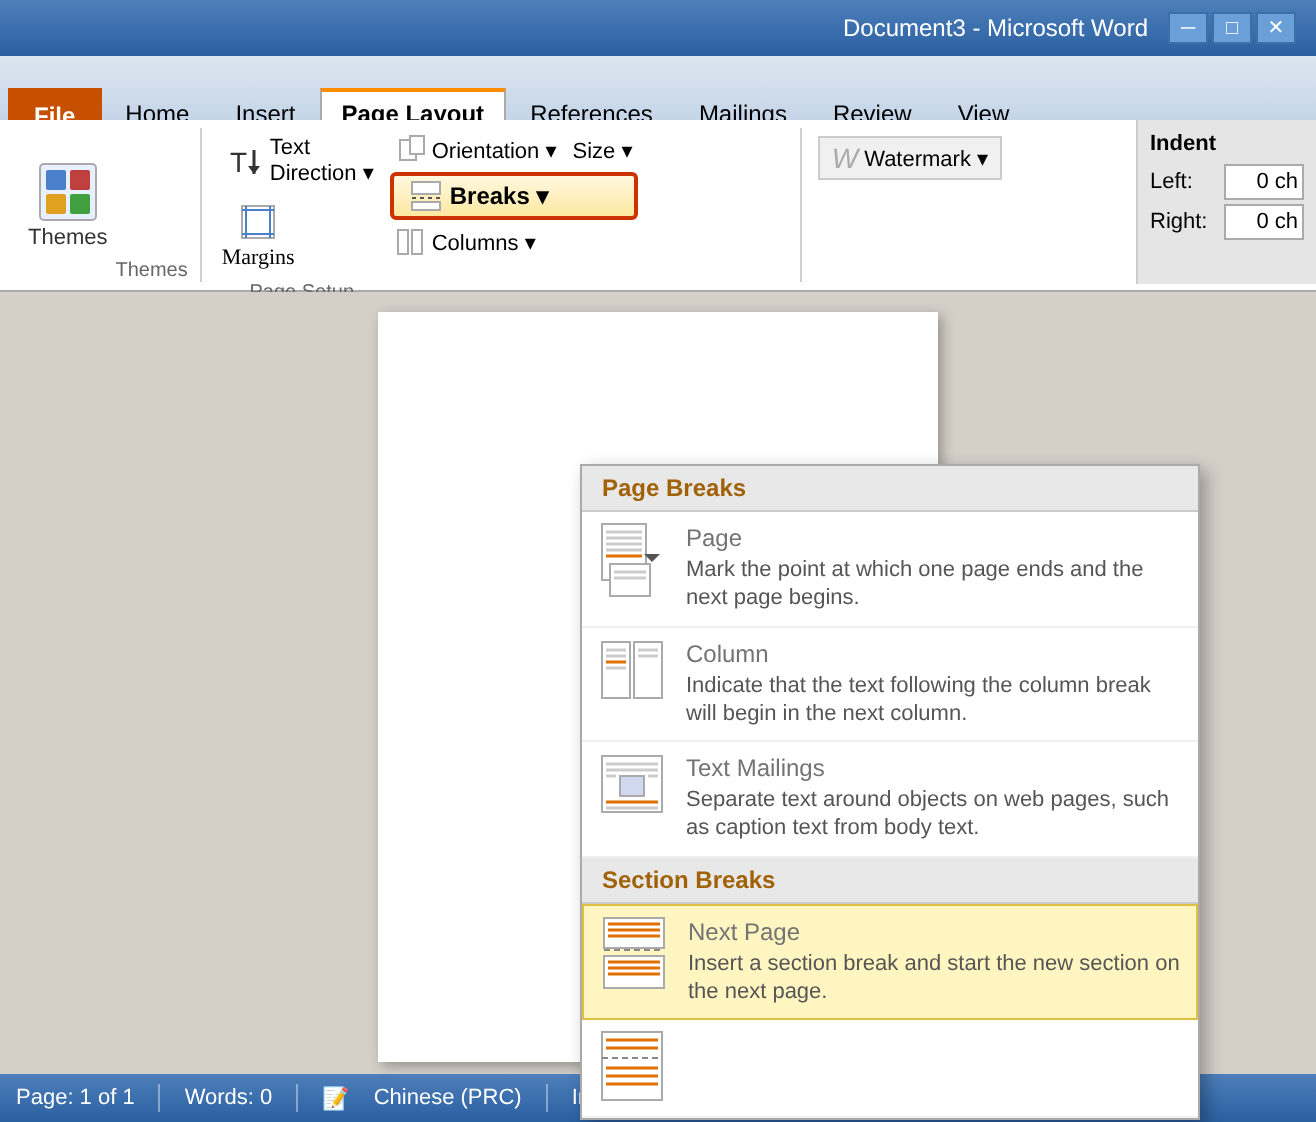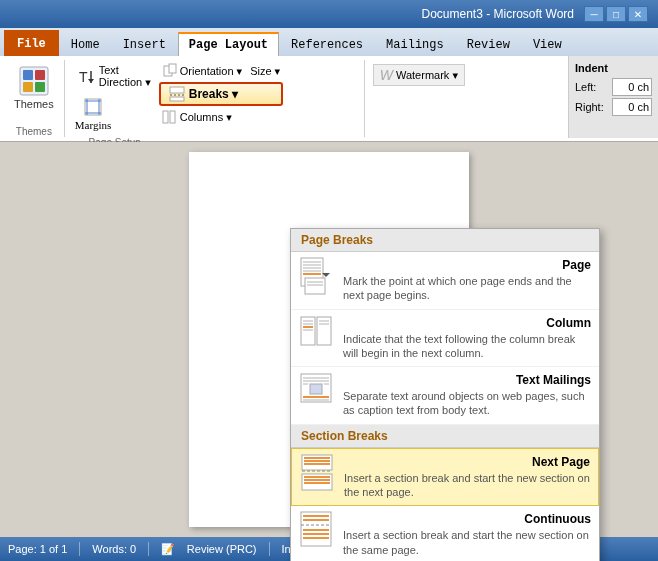--- a/index.html
+++ b/index.html
@@ -16,25 +16,23 @@
       justify-content: flex-end;
       height: 28px;
     }
     .title-bar-controls { display: flex; gap: 2px; margin-left: 10px; }
     .title-btn { width: 20px; height: 16px; background: #6a9fd8; border: 1px solid #3a6fa8; color: white; font-size: 10px; cursor: pointer; display: flex; align-items: center; justify-content: center; }
 
     
     .ribbon-tabs {
       background: linear-gradient(to bottom, #dce6f0, #c5d5e8);
       display: flex;
-      align-items: flex-end;
-      padding: 0 4px;
+      padding: 16px 4px;
       height: 28px;
       border-bottom: none;
-      font-family: Liberation Mono, monospace;
     }
     .tab {
       padding: 4px 10px;
       font-size: 12px;
       cursor: pointer;
       border: 1px solid transparent;
       border-bottom: none;
       margin-right: 1px;
       height: 24px;
       display: flex;
@@ -66,21 +64,21 @@
     .ribbon {
       background: white;
       border-bottom: 1px solid #aaa;
       display: flex;
       padding: 4px;
       height: 86px;
       position: relative;
     }
     .ribbon-group {
       display: flex;
-      flex-direction: column;
+      flex-direction: row;
       align-items: center;
       border-right: 1px solid #d0d0d0;
       padding: 0 6px;
       min-width: 60px;
     }
     .ribbon-group:last-child { border-right: none; }
     .ribbon-group-label {
       font-size: 10px;
       color: #666;
       margin-top: auto;
@@ -157,21 +155,21 @@
     }
     .dropdown-item-icon {
       width: 36px;
       height: 36px;
       flex-shrink: 0;
       display: flex;
       align-items: center;
       justify-content: center;
     }
     .dropdown-item-text { flex: 1; }
-    .dropdown-item-title { font-size: 12px; font-weight: bold; color: #000000; text-align: right; }
+    .dropdown-item-title { font-size: 12px; font-weight: normal; color: #737373; }
     .dropdown-item-desc { font-size: 11px; color: #555; margin-top: 2px; line-height: 1.3; }
 
     
     .status-bar {
       position: absolute;
       bottom: 0;
       left: 0;
       right: 0;
       height: 24px;
       background: linear-gradient(to bottom, #4d7fba, #2a5fa0);
@@ -438,31 +436,27 @@
         <svg width="34" height="38" viewBox="0 0 34 38">
           <rect x="1" y="1" width="30" height="34" fill="white" stroke="#aaa"></rect>
           <line x1="3" y1="5" x2="29" y2="5" stroke="#e07000" stroke-width="1.5"></line>
           <line x1="3" y1="9" x2="29" y2="9" stroke="#e07000" stroke-width="1.5"></line>
           <line x1="1" y1="14" x2="31" y2="14" stroke="#888" stroke-width="1" stroke-dasharray="3,2"></line>
           <line x1="3" y1="19" x2="29" y2="19" stroke="#e07000" stroke-width="1.5"></line>
           <line x1="3" y1="23" x2="29" y2="23" stroke="#e07000" stroke-width="1.5"></line>
           <line x1="3" y1="27" x2="29" y2="27" stroke="#e07000" stroke-width="1.5"></line>
         </svg>
       </div>
-      <div class="dropdown-item-text">
-        <div class="dropdown-item-title">Continuous</div>
-        <div class="dropdown-item-desc">Insert a section break and start the new section on the same page.</div>
-      </div>
     </div>
 
   </div>
 </div>
 
 <div class="status-bar">
   <span>Page: 1 of 1</span>
   <div class="status-divider"></div>
   <span>Words: 0</span>
   <div class="status-divider"></div>
   <span>📝</span>
-  <span>Review (PRC)</span>
+  <span>Chinese (PRC)</span>
   <div class="status-divider"></div>
   <span>Insert</span>
 </div>
 
 </body></html>

